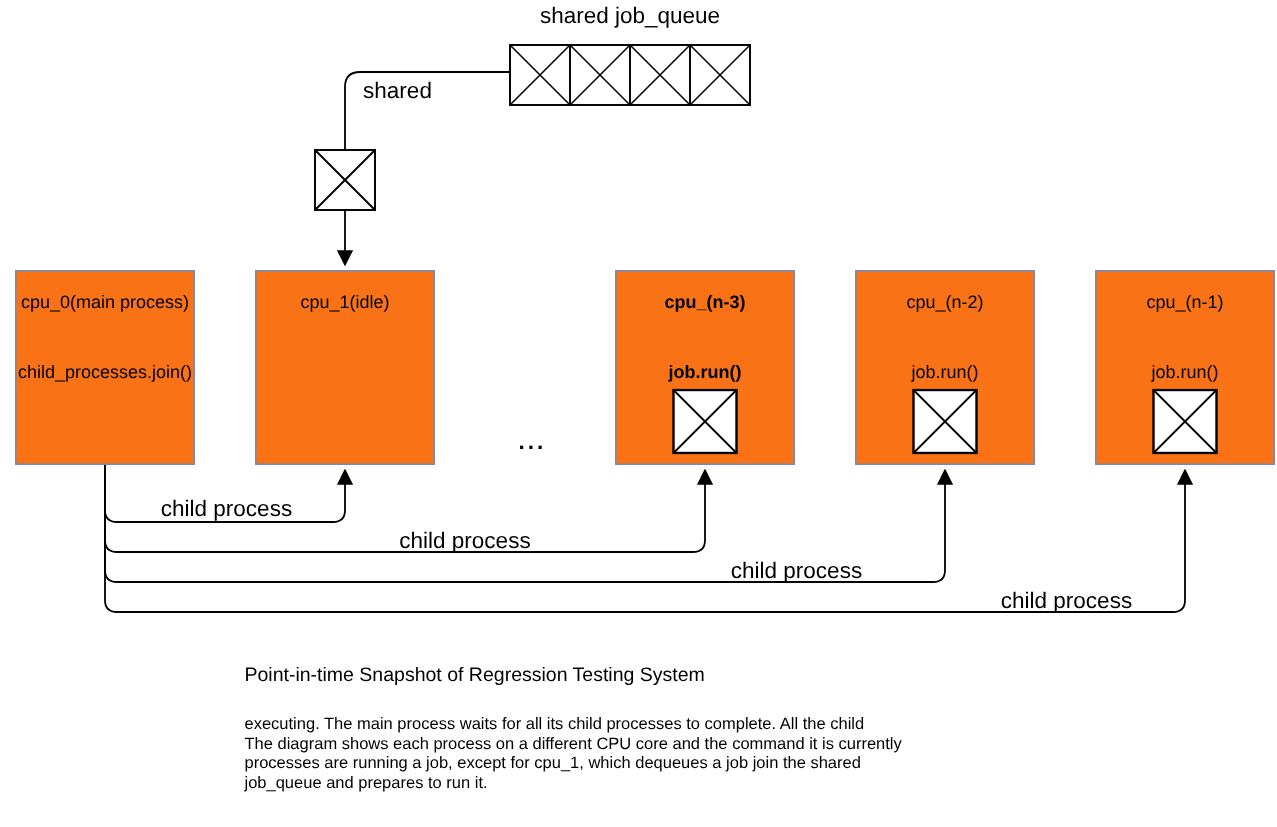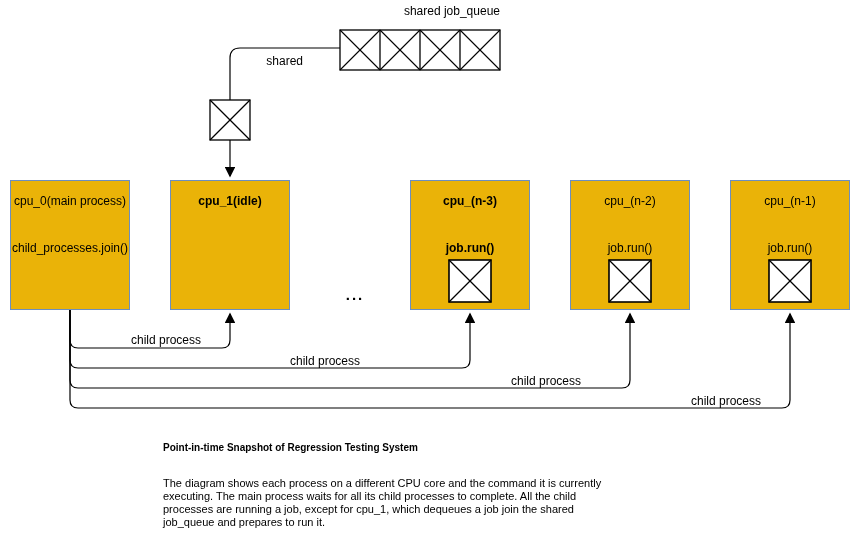--- a/index.html
+++ b/index.html
@@ -8,31 +8,31 @@
     width: 851px;
     height: 551px;
     background: #ffffff;
     font-family: "Liberation Sans", sans-serif;
     color: #000000;
     overflow: hidden;
   }
   #wires { position: absolute; left: 0; top: 0; width: 851px; height: 551px; }
   .lbl {
     position: absolute;
-    font-size: 12px;
+    font-size: 15px;
     line-height: 14px;
-    text-align: right;
+    text-align: center;
     white-space: nowrap;
   }
   .cpu-box {
     position: absolute;
     top: 180px;
     width: 120px;
     height: 130px;
-    background: #eab308;
+    background: #f97316;
     border: 1px solid #6c8ebf;
     box-sizing: border-box;
   }
   .cpu-title {
     position: absolute;
     left: 0; right: 0;
     top: 13px;
     text-align: center;
     font-size: 12px;
     line-height: 15px;
@@ -59,22 +59,22 @@
     width: 40px;
     text-align: center;
     font-size: 15px;
     font-weight: bold;
     letter-spacing: 2px;
   }
   .caption-title {
     position: absolute;
     left: 163px;
     top: 442px;
-    font-size: 10px;
-    font-weight: bold;
+    font-size: 13px;
+    font-weight: normal;
     white-space: nowrap;
   }
   .caption-body {
     position: absolute;
     left: 163px;
     top: 477px;
     font-size: 11px;
     line-height: 13px;
   }
   .caption-body div { white-space: nowrap; }
@@ -128,21 +128,21 @@
 
   <div class="lbl" style="left:340px; top:4px; width:160px;">shared job_queue</div>
 
   <div class="lbl" style="left:227px; top:54px; width:76px;">shared</div>
 
   <div class="cpu-box" style="left:10px;">
     <div class="cpu-title">cpu_0(main process)</div>
     <div class="cpu-cmd">child_processes.join()</div>
   </div>
 
-  <div class="cpu-box" style="left:170px;font-weight:bold;">
+  <div class="cpu-box" style="left:170px;">
     <div class="cpu-title">cpu_1(idle)</div>
   </div>
 
   <div class="cpu-box" style="left:410px;font-weight:bold;">
     <div class="cpu-title">cpu_(n-3)</div>
     <div class="cpu-cmd">job.run()</div>
     <svg class="job-icon" width="44" height="44">
       <rect x="1" y="1" width="42" height="42" fill="#ffffff" stroke="#000000" stroke-width="1.6"></rect>
       <line x1="1" y1="1" x2="43" y2="43" stroke="#000000" stroke-width="1.2"></line>
       <line x1="43" y1="1" x2="1" y2="43" stroke="#000000" stroke-width="1.2"></line>
@@ -171,19 +171,19 @@
 
   <div class="ellipsis">...</div>
 
   <div class="lbl" style="left:101px; top:333px; width:100px;">child process</div>
   <div class="lbl" style="left:260px; top:354px; width:100px;">child process</div>
   <div class="lbl" style="left:481px; top:374px; width:100px;">child process</div>
   <div class="lbl" style="left:661px; top:394px; width:100px;">child process</div>
 
   <div class="caption-title">Point-in-time Snapshot of Regression Testing System</div>
   <div class="caption-body">
+    <div>executing. The main process waits for all its child processes to complete. All the child</div>
     <div>The diagram shows each process on a different CPU core and the command it is currently</div>
-    <div>executing. The main process waits for all its child processes to complete. All the child</div>
     <div>processes are running a job, except for cpu_1, which dequeues a job join the shared</div>
     <div>job_queue and prepares to run it.</div>
   </div>
 
 </div>
 
 </body></html>

